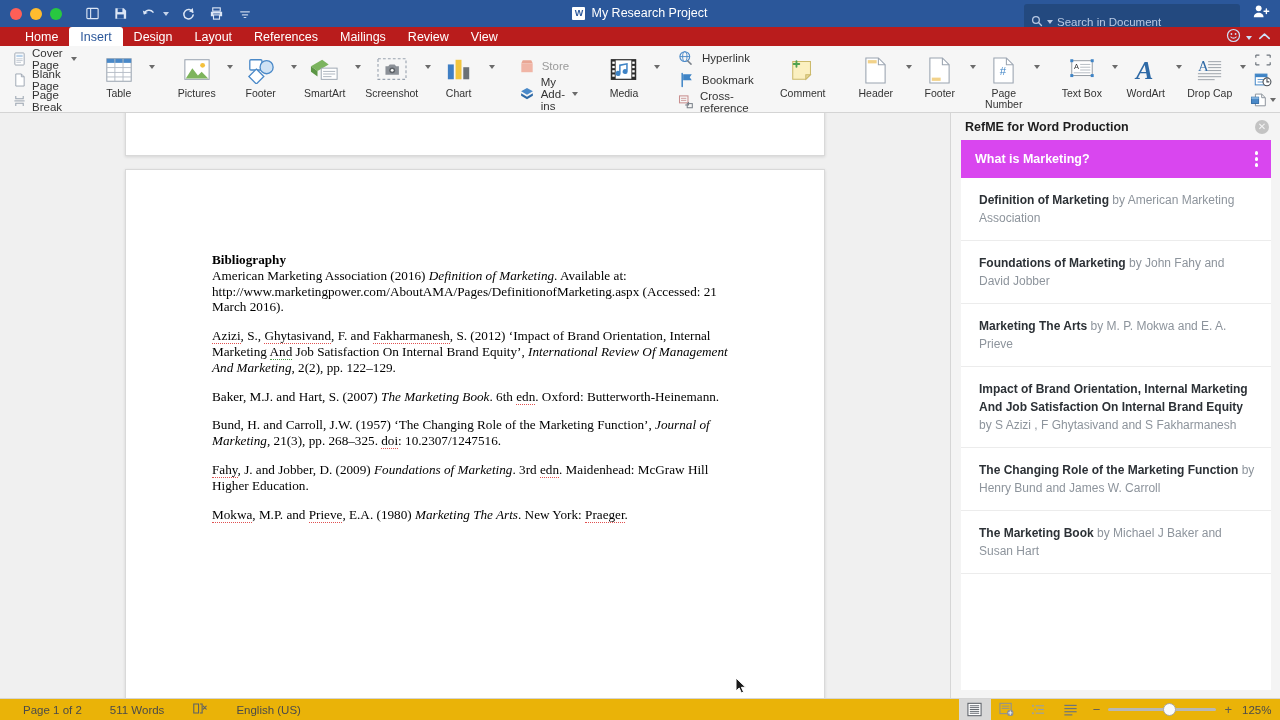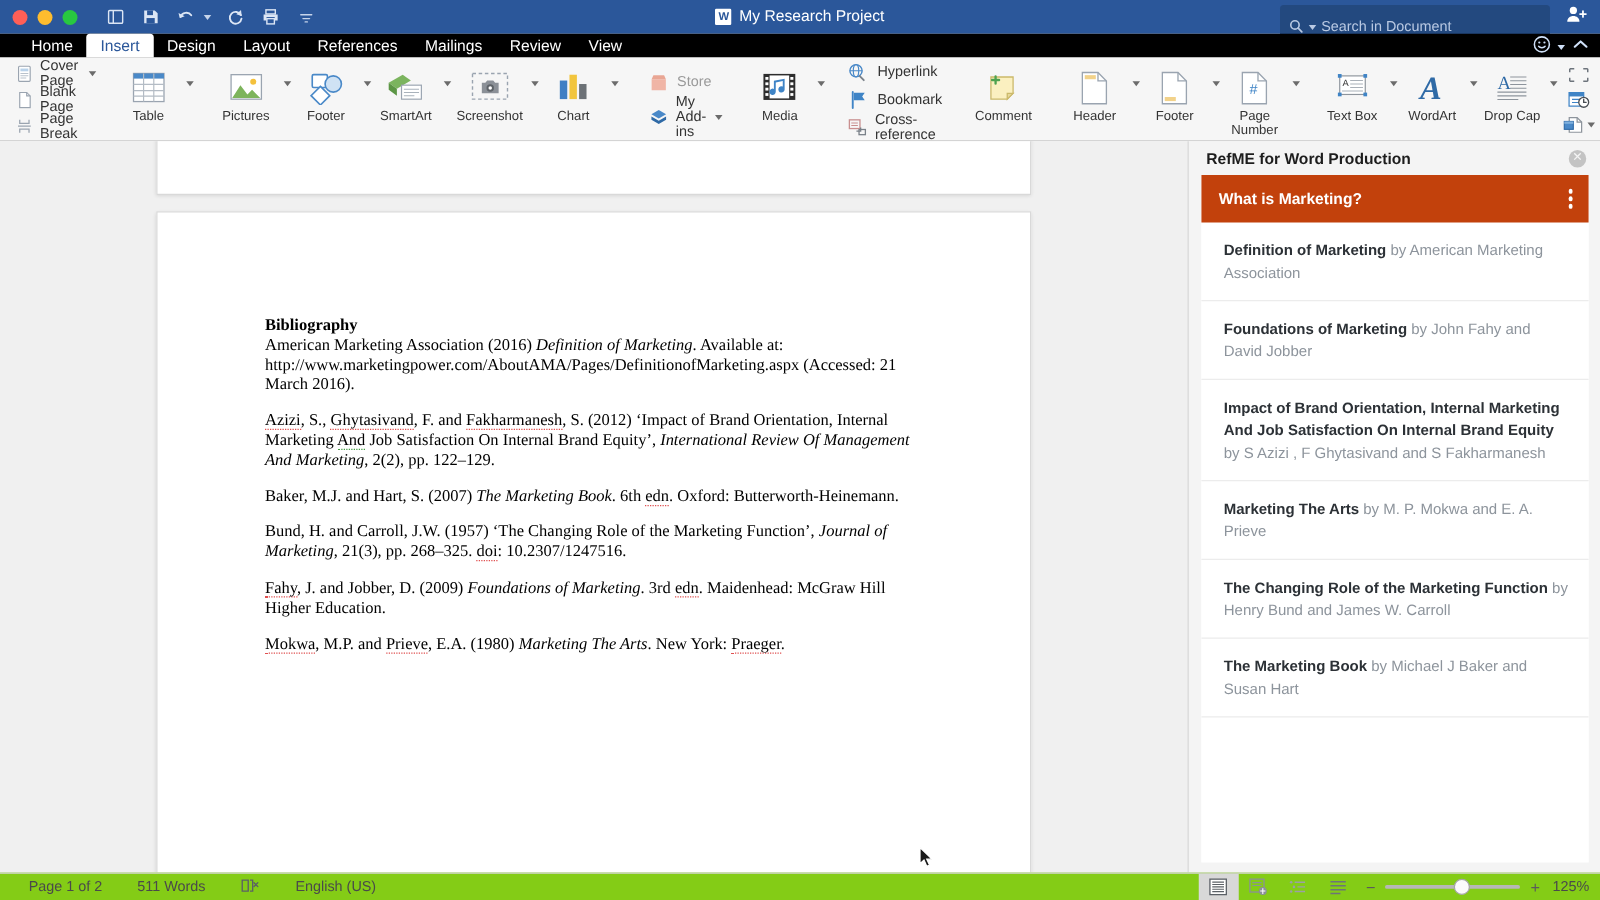--- a/index.html
+++ b/index.html
@@ -53,21 +53,21 @@
   .search-box .sicon { color: #b9c9e3; font-size: 11px; line-height:1; }
   .search-ph { color: #b9c9e3; font-size: 11.5px; }
 
   .person-add {
     position: absolute; right: 10px; top: 4px; color: #ffffff;
   }
 
   
   .tabbar {
     position: absolute; top: 27px; left: 0; width: 1280px; height: 19px;
-    background: #000000;
+    background: #b91c1c;
   }
   .tabs { display: flex; align-items: flex-end; height: 19px; padding-left: 14px; }
   .tab {
     color: #ffffff; font-size: 12.5px; padding: 0 11px; height: 19px;
     display: flex; align-items: center; cursor: pointer; white-space: nowrap;
   }
   .tab.active {
     background: #ffffff; color: #2b579a; border-radius: 3px 3px 0 0; font-weight: normal;
   }
   .tabbar-right {
@@ -158,38 +158,38 @@
   .close-circ {
     width: 14px; height: 14px; border-radius: 50%; background: #c3c3c3;
     display: flex; align-items: center; justify-content: center;
     color: #f4f4f4; font-size: 10px; line-height: 1; cursor: pointer;
   }
   .refme-body {
     position: absolute; top: 27px; left: 10px; width: 310px; height: 550px;
     background: #ffffff; overflow: hidden;
   }
   .proj-head {
-    background: #c2410c; height: 38px; display: flex; align-items: center;
+    background: #d946ef; height: 38px; display: flex; align-items: center;
     justify-content: space-between; padding: 0 13px 0 14px; cursor: pointer;
   }
   .proj-name { color: #ffffff; font-size: 12.5px; font-weight: bold; }
   .kebab { display: flex; flex-direction: column; gap: 2.5px; cursor: pointer; }
   .kebab i { width: 3.5px; height: 3.5px; background: #ffffff; border-radius: 50%; display: block; }
 
   .ref-item {
     padding: 13px 14px 13px 18px; border-bottom: 1px solid #ececec;
     font-size: 12px; line-height: 18px; color: #8d949c; cursor: pointer;
   }
   .ref-item b { color: #2c3136; font-weight: bold; }
   .ref-blank { height: 100px; }
 
   
   .statusbar {
     position: absolute; top: 698px; left: 0; width: 1280px; height: 22px;
-    background: #84cc16; border-top: 1px solid #d5d5d5;
+    background: #eab308; border-top: 1px solid #d5d5d5;
     display: flex; align-items: center;
   }
   .sb-left { display: flex; align-items: center; gap: 28px; padding-left: 23px; font-size: 11.5px; color: #4a4a4a; }
   .sb-right { position: absolute; right: 0; top: 0; height: 21px; display: flex; align-items: center; }
   .viewbtn {
     width: 32px; height: 21px; display: flex; align-items: center; justify-content: center;
     cursor: pointer;
   }
   .viewbtn.sel { background: #d8d8d8; }
   .zoomwrap { display: flex; align-items: center; gap: 8px; padding: 0 10px 0 6px; }
@@ -702,24 +702,24 @@
           <i></i>
         </span>
     </div>
     <div class="ref-item">
       <b>Definition of Marketing</b><span> by American Marketing Association</span>
     </div>
     <div class="ref-item">
       <b>Foundations of Marketing</b><span> by John Fahy and David Jobber</span>
     </div>
     <div class="ref-item">
+      <b>Marketing The Arts</b><span> by M. P. Mokwa and E. A. Prieve</span>
+    </div>
+    <div class="ref-item">
       <b>Impact of Brand Orientation, Internal Marketing And Job Satisfaction On Internal Brand Equity</b><span> by S Azizi , F Ghytasivand and S Fakharmanesh</span>
-    </div>
-    <div class="ref-item">
-      <b>Marketing The Arts</b><span> by M. P. Mokwa and E. A. Prieve</span>
     </div>
     <div class="ref-item">
       <b>The Changing Role of the Marketing Function</b><span> by Henry Bund and James W. Carroll</span>
     </div>
     <div class="ref-item">
       <b>The Marketing Book</b><span> by Michael J Baker and Susan Hart</span>
     </div>
     <div class="ref-blank"></div>
   </div>
 </div>

